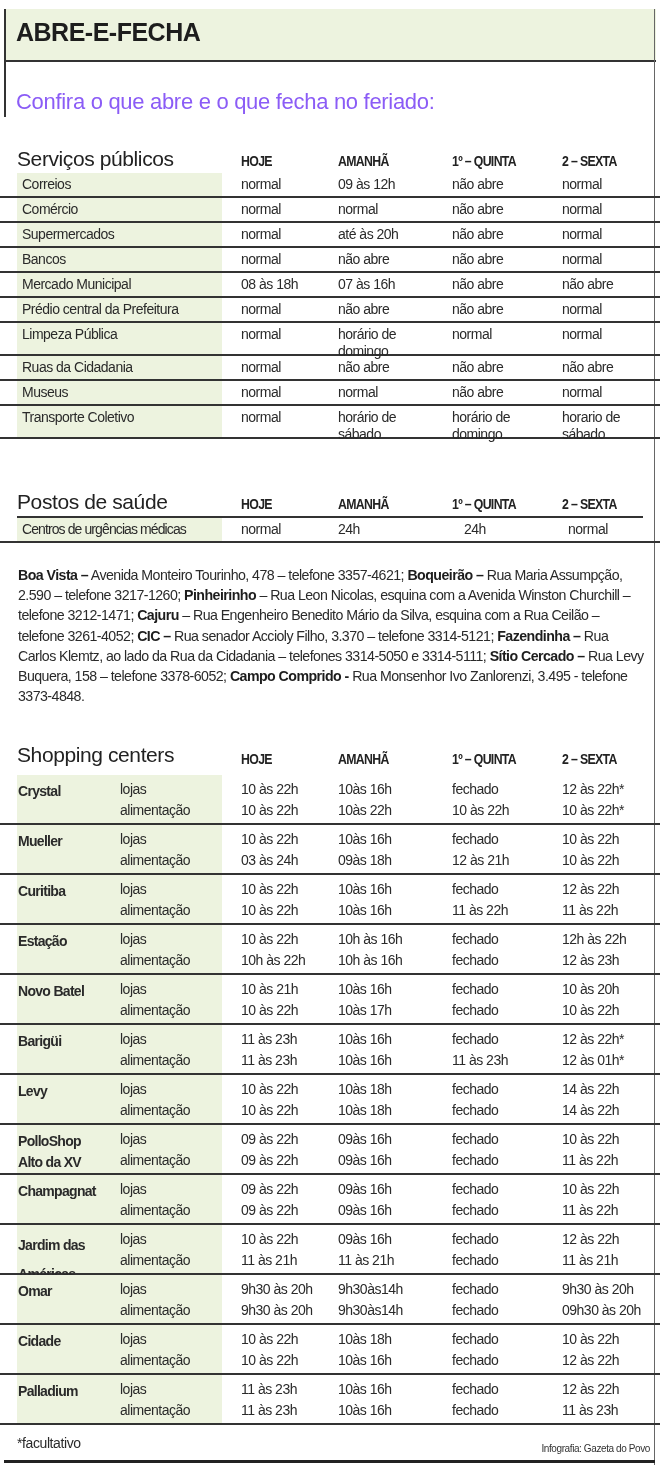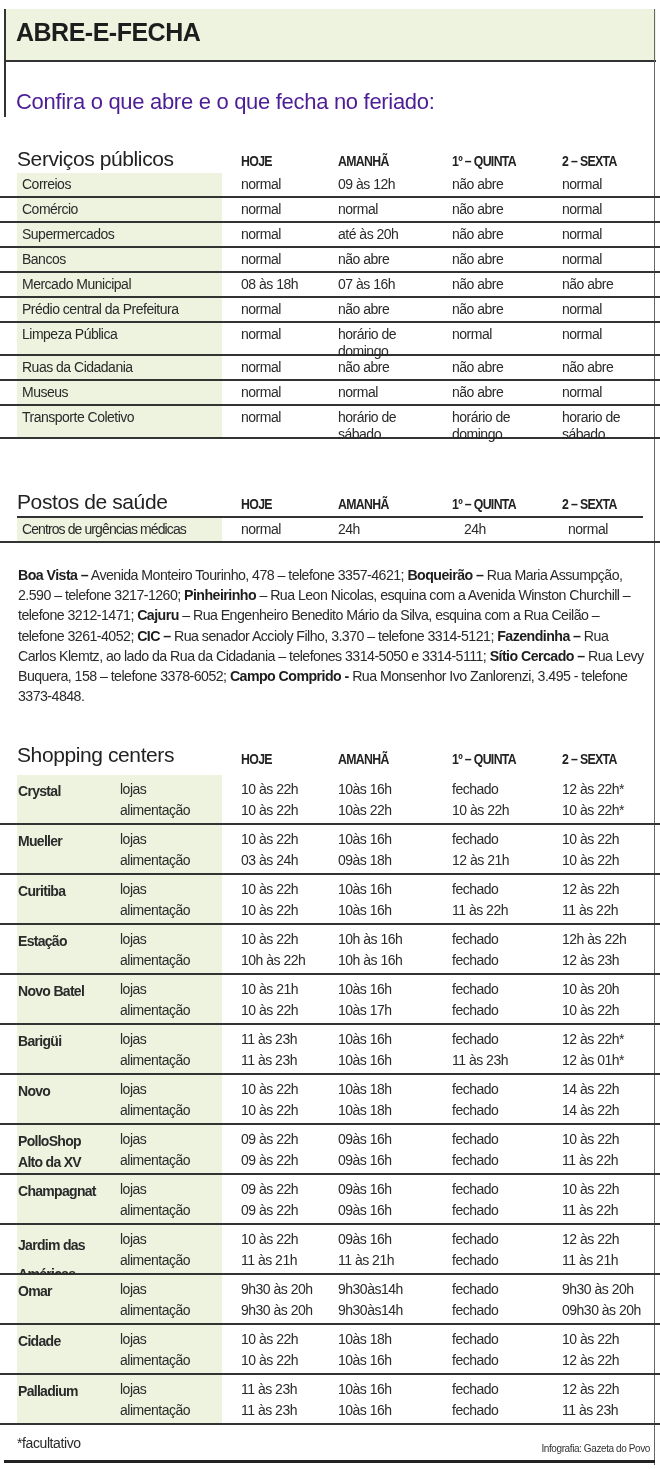--- a/index.html
+++ b/index.html
@@ -10,21 +10,21 @@
     position: absolute; left: 5px; top: 9px; width: 651px; height: 53px;
     background: #edf3df; border-bottom: 2px solid #333;
   }
   #left-rule { position: absolute; left: 4px; top: 9px; width: 2px; height: 108px; background: #333; }
   #right-rule { position: absolute; left: 654px; top: 9px; width: 1px; height: 1456px; background: #666; }
   #title {
     position: absolute; left: 16px; top: 18px; font-size: 25px; font-weight: bold;
     letter-spacing: -0.5px; color: #1d1d1d;
   }
   #subtitle {
-    position: absolute; left: 16px; top: 89px; font-size: 22px; color: #4c1d95; letter-spacing: -0.3px;
+    position: absolute; left: 16px; top: 89px; font-size: 22px; color: #8b5cf6; letter-spacing: -0.3px;
   }
 
   .section { position: absolute; left: 0; width: 660px; }
   .sec-head { position: relative; height: 26px; }
   .sec-title { position: absolute; left: 17px; top: 0; font-size: 21px; color: #222; letter-spacing: -0.4px; }
   .col-h { position: absolute; top: 5px; font-size: 15px; font-weight: bold; letter-spacing: -0.8px; color: #222; transform: scaleX(0.82); transform-origin: left; }
   .sec-line { position: absolute; left: 17px; width: 626px; height: 2px; background: #333; }
 
   .row { position: relative; border-bottom: 2px solid #333; }
   .row .label-bg { position: absolute; left: 17px; top: 0; width: 205px; height: 100%; background: #edf3df; }
@@ -264,21 +264,21 @@
         <span class="cell c2">10às 16h</span>
         <span class="cell c3">fechado</span>
         <span class="cell c4">12 às 22h*</span>
         <span class="cell line2 c1">11 às 23h</span>
         <span class="cell line2 c2">10às 16h</span>
         <span class="cell line2 c3">11 às 23h</span>
         <span class="cell line2 c4">12 às 01h*</span>
       </div>
       <div class="row">
         <div class="label-bg"></div>
-        <span class="cell mall" style="line-height: 21px;">Novo</span>
+        <span class="cell mall" style="line-height: 21px;">Levy</span>
         <span class="cell sub">lojas</span>
         <span class="cell sub line2">alimentação</span>
         <span class="cell c1">10 às 22h</span>
         <span class="cell c2">10às 18h</span>
         <span class="cell c3">fechado</span>
         <span class="cell c4">14 às 22h</span>
         <span class="cell line2 c1">10 às 22h</span>
         <span class="cell line2 c2">10às 18h</span>
         <span class="cell line2 c3">fechado</span>
         <span class="cell line2 c4">14 às 22h</span>

